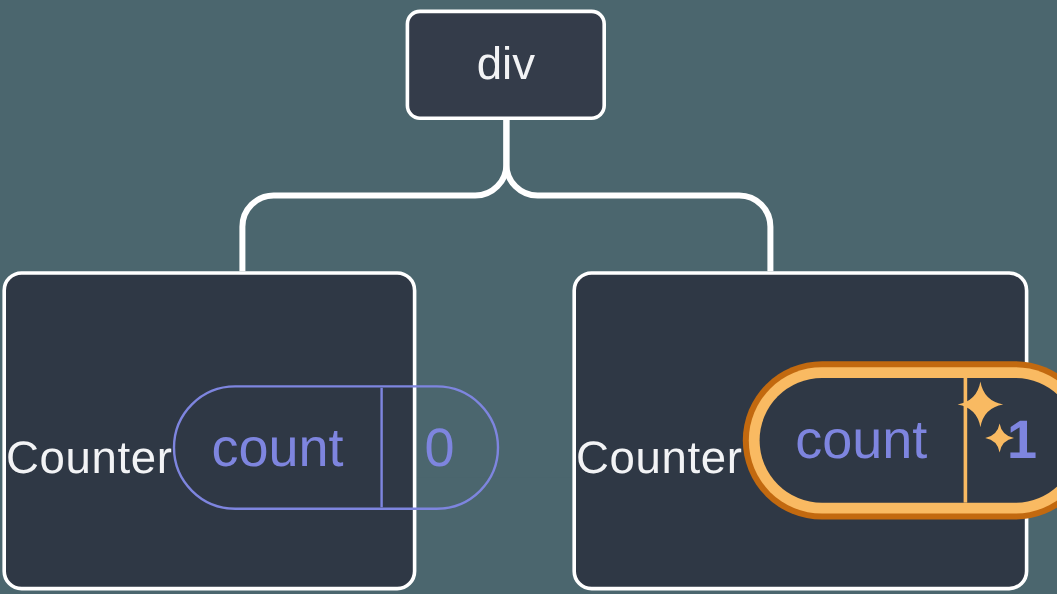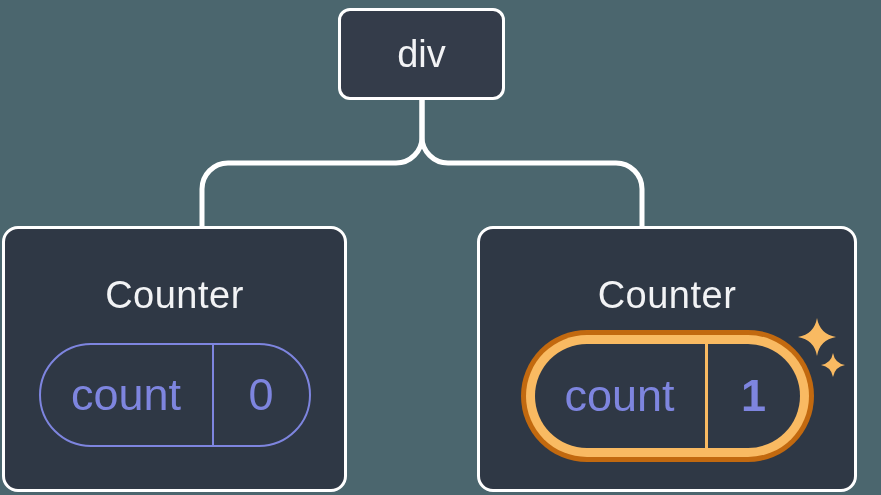--- a/index.html
+++ b/index.html
@@ -33,21 +33,21 @@
   
   .connectors{position:absolute;left:0;top:0;width:881px;height:495px;}
   .connectors path{stroke:var(--line-white);stroke-width:5;fill:none;}
 
   
   .card{
     position:absolute;top:226px;height:266px;
     background:var(--card-fill);
     border:3px solid var(--line-white);
     border-radius:16px;
-    display:flex;flex-direction:column;align-items:center;
+    display:flex;flex-direction:row;align-items:center;
   }
   .card--left{left:2px;width:345px;}
   .card--right{left:477px;width:380px;}
   .card-title{
     margin-top:46px;font-size:38px;line-height:40px;font-weight:500;
     color:var(--text-white);letter-spacing:0.5px;
   }
 
   
   .pill-row{margin-top:28px;}

